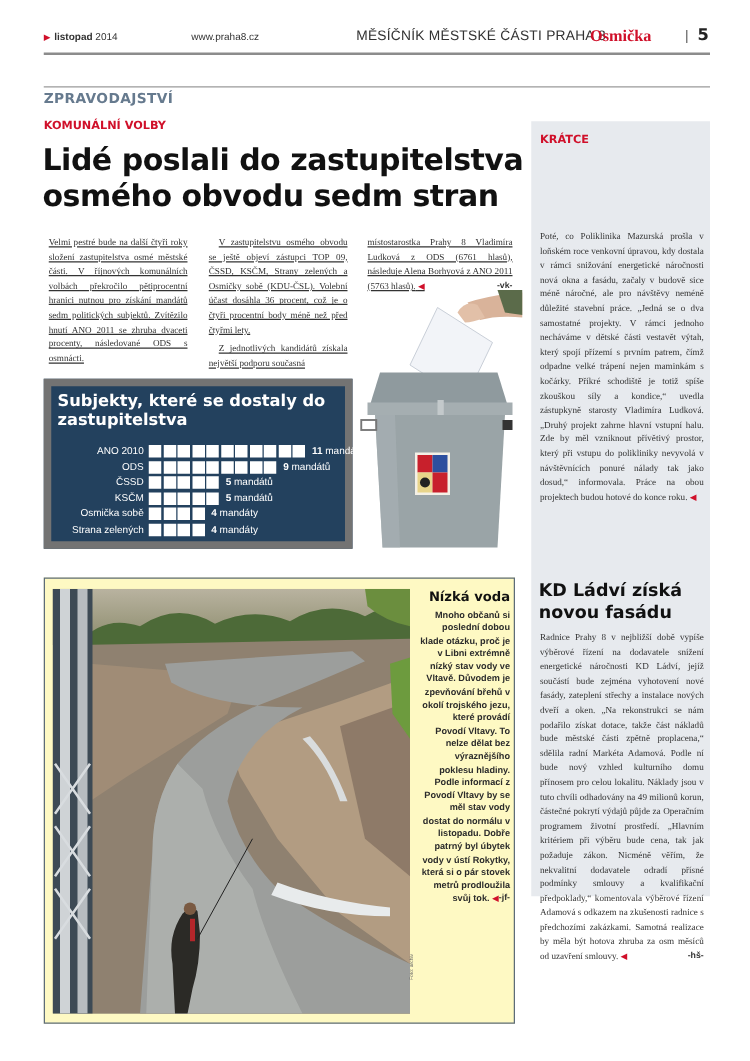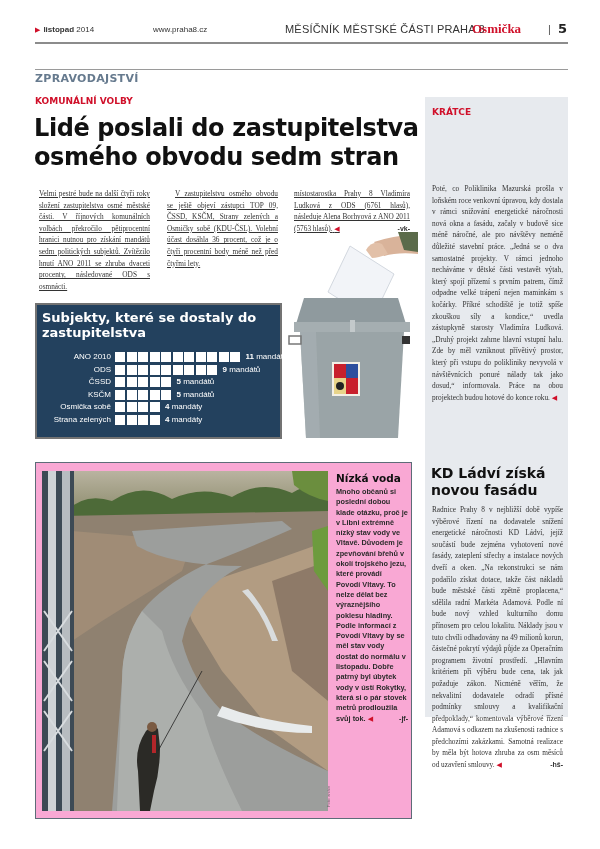--- a/index.html
+++ b/index.html
@@ -29,21 +29,21 @@
   .col p { margin: 4px; text-decoration: underline; }
   .col p + p { text-indent: 8px; margin-top: 1px; }
   .col1 { left: 35px; top: 184px; width: 119px; }
   .col2 { left: 163px; top: 184px; width: 119px; }
   .col2 p:first-child { text-indent: 8px; }
   .col3 { left: 290px; top: 184px; width: 124px; }
   .end-mark { color: #d0102a; font-family: "DejaVu Sans", sans-serif; font-size: 7px; }
   .sig { float: right; font-weight: bold; font-size: 7px; font-family: "Liberation Sans", sans-serif; }
 
   
-  .infobox { position: absolute; left: 35px; top: 303px; width: 247px; height: 136px; background: #23415e; border: 2px solid #737373; }
+  .infobox { position: absolute; left: 35px; top: 303px; width: 247px; height: 136px; background: #23415e; border: 6px solid #737373; }
   .infobox .title { position: absolute; left: 5px; top: 5px; width: 236px; font-family: "DejaVu Sans", sans-serif; font-weight: bold; font-size: 13px; line-height: 15px; color: #ffffff; }
   .bars { position: absolute; left: 0; top: 46px; width: 247px; }
   .bar-row { position: relative; height: 12.5px; font-family: "Liberation Sans", sans-serif; font-size: 8px; color: #ffffff; }
   .bar-row .party { position: absolute; right: 173px; top: 1px; white-space: nowrap; }
   .bar-row .squares { position: absolute; left: 78px; top: 1px; height: 10px; display: flex; gap: 1.5px; }
   .bar-row .sq { width: 10px; height: 10px; background: #ffffff; }
   .bar-row .val { position: absolute; top: 1px; white-space: nowrap; }
   .bar-row .val b { font-weight: bold; }
 
   
@@ -53,21 +53,21 @@
   .sidebar { position: absolute; left: 425px; top: 97px; width: 143px; height: 620px; background: #e7eaee; }
   .sidebar .s-kicker { position: absolute; left: 7px; top: 10px; font-family: "DejaVu Sans", sans-serif; font-weight: bold; font-size: 9px; color: #d0102a; }
   .sidebar .s-head { position: absolute; left: 6px; font-family: "DejaVu Sans", sans-serif; font-weight: bold; font-size: 12.2px; line-height: 14.6px; color: #111; }
   .sidebar .s-head.h1 { top: 28px; width: 135px; }
   .sidebar .s-head.h2 { top: 368px; width: 135px; font-size: 14px; line-height: 17px; }
   .sidebar .s-body { position: absolute; left: 7px; width: 131px; font-size: 7.3px; line-height: 11.6px; color: #333; text-align: justify; hyphens: auto; }
   .sidebar .s-body.b1 { top: 86px; }
   .sidebar .s-body.b2 { top: 407px; }
 
   
-  .photobox { position: absolute; left: 35px; top: 462px; width: 377px; height: 357px; background: #f9a8d4; border: 1.5px solid #5d6c78; }
+  .photobox { position: absolute; left: 35px; top: 462px; width: 377px; height: 357px; background: #fef9c3; border: 1.5px solid #5d6c78; text-align: right; }
   .photo { position: absolute; left: 6px; top: 8px; width: 286px; height: 340px; overflow: hidden; }
   .photo svg { display: block; }
   .credit { position: absolute; left: 290px; top: 300px; width: 8px; height: 44px; font-family: "Liberation Sans", sans-serif; font-size: 4px; color: #666; writing-mode: vertical-rl; transform: rotate(180deg); }
   .caption { position: absolute; left: 300px; top: 9px; width: 72px; font-family: "Liberation Sans", sans-serif; }
   .caption .c-head { font-family: "DejaVu Sans", sans-serif; font-weight: bold; font-size: 10.5px; line-height: 13px; color: #111; margin-bottom: 2px; }
   .caption .c-body { font-weight: bold; font-size: 7.3px; line-height: 10.3px; color: #2b2b2b; }
 </style>
 </head>
 <body>
 
@@ -86,20 +86,21 @@
 <div class="rule-sec"></div>
 
 <div class="kicker">KOMUNÁLNÍ VOLBY</div>
 <h1 class="headline">Lidé poslali do zastupitelstva osmého obvodu sedm stran</h1>
 
 <div class="col col1">
   <p>Velmi pestré bude na další čtyři roky složení zastupitelstva osmé městské části. V říjnových komunálních volbách překročilo pětiprocentní hranici nutnou pro získání mandátů sedm politických subjektů. Zvítězilo hnutí ANO 2011 se zhruba dvaceti procenty, následované ODS s osmnácti.</p>
 </div>
 <div class="col col2">
   <p>V zastupitelstvu osmého obvodu se ještě objeví zástupci TOP 09, ČSSD, KSČM, Strany zelených a Osmičky sobě (KDU-ČSL). Volební účast dosáhla 36 procent, což je o čtyři procentní body méně než před čtyřmi lety.</p>
+  <p>Z jednotlivých kandidátů získala největší podporu současná</p>
 </div>
 <div class="col col3">
   <p><span>místostarostka Prahy 8 Vladimíra Ludková z ODS (6761 hlasů), následuje Alena Borhyová z ANO 2011 (5763 hlasů).</span> <span class="end-mark">◀</span><span class="sig">-vk-</span></p>
 </div>
 
 <div class="infobox">
   <div class="title">Subjekty, které se dostaly do zastupitelstva</div>
   <div class="bars" id="bars">
       <div class="bar-row">
         <span class="party">ANO 2010</span>

